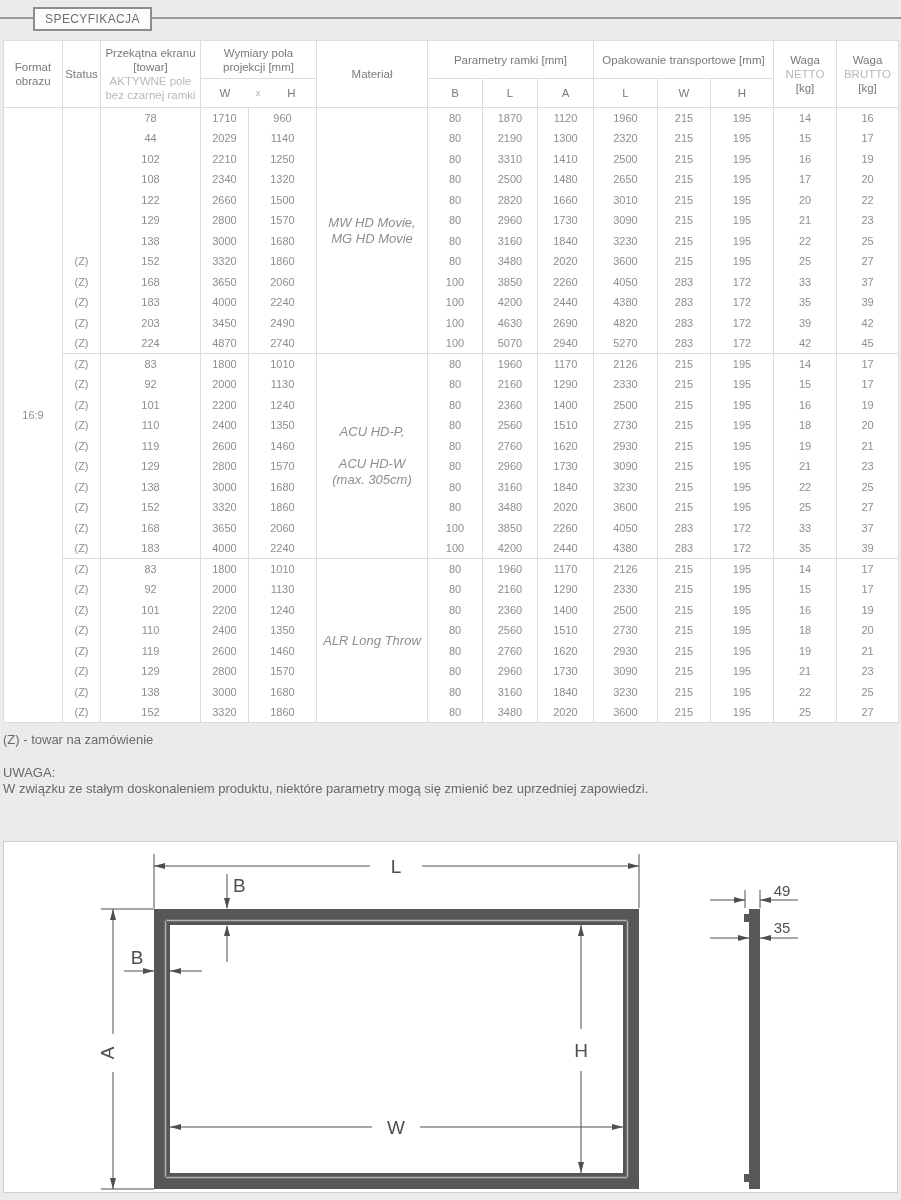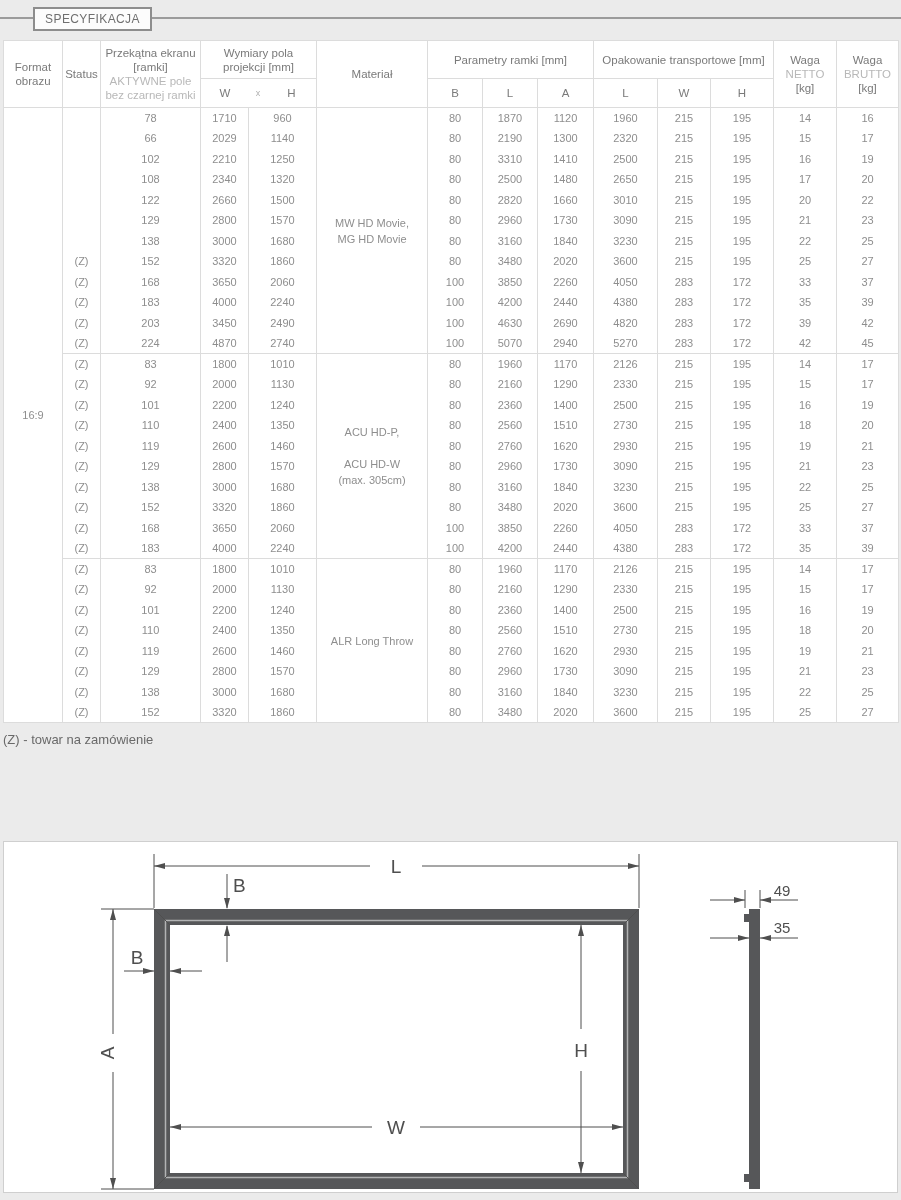--- a/index.html
+++ b/index.html
@@ -17,21 +17,21 @@
   table.spec thead th{border-bottom:1px solid #dcdcdc;color:#7a7a7a;font-size:11.5px;line-height:14px;}
   tr.hrow1{height:38px;} tr.hrow2{height:29px;}
   tbody tr{height:20.5px;}
   tbody td{border-top:none;border-bottom:none;}
   tr.gsep td{border-top:1px solid #dcdcdc;}
   td.hcol{border-left:none;}
   th.wxh{border-left:1px solid #dcdcdc;}
   .lightTxt{color:#b8b8b8;}
   td.wcol{text-align:right;padding-right:3px;margin-top:23px;}
   td.hcol{text-align:right;padding-right:13px;}
-  td.mat{line-height:16px;font-size:11px;}
+  td.mat{line-height:16px;font-size:13px;font-style:italic;}
   .wxh-flex{display:flex;align-items:center;}
   .wxh-flex .w{width:48px;text-align:center;}
   .wxh-flex .x{width:18px;text-align:center;font-size:9px;color:#b0b0b0;}
   .wxh-flex .h{flex:1;text-align:center;}
   .notes{position:absolute;left:3px;top:732px;width:890px;font-size:13px;color:#696969;line-height:16.5px;}
   .notes .znote{margin:0 0 16px 0;}
   .notes p{margin:0;}
   .diagram{position:absolute;top:841px;left:3px;width:893px;height:350px;background:#fff;
            border:1px solid #cfcfcf;}
   .dimtext{font-size:19px;fill:#4f4f4f;}
@@ -67,21 +67,21 @@
     </colgroup>
     <thead>
       <tr class="hrow1">
         <th rowspan="2">
           <div>Format</div>
           <div>obrazu</div>
         </th>
         <th rowspan="2">Status</th>
         <th rowspan="2">
           <div>Przekątna ekranu</div>
-          <div>[ramki]</div>
+          <div>[towar]</div>
           <div class="lightTxt">AKTYWNE pole</div>
           <div class="lightTxt">bez czarnej ramki</div>
         </th>
         <th colspan="2">
           <div>Wymiary pola</div>
           <div>projekcji [mm]</div>
         </th>
         <th rowspan="2">Materiał</th>
         <th colspan="3">Parametry ramki [mm]</th>
         <th colspan="3">Opakowanie transportowe [mm]</th>
@@ -127,21 +127,21 @@
           <td>1870</td>
           <td>1120</td>
           <td>1960</td>
           <td>215</td>
           <td>195</td>
           <td>14</td>
           <td>16</td>
         </tr>
         <tr>
           <td class="st"></td>
-          <td class="diag">66</td>
+          <td class="diag">44</td>
           <td class="wcol">2029</td>
           <td class="hcol">1140</td>
           <td>80</td>
           <td>2190</td>
           <td>1300</td>
           <td>2320</td>
           <td>215</td>
           <td>195</td>
           <td>15</td>
           <td>17</td>
@@ -545,20 +545,22 @@
           <td>215</td>
           <td>195</td>
           <td>25</td>
           <td>27</td>
         </tr>
       </tbody>
   </table>
 
   <div class="notes">
     <p class="znote">(Z) - towar na zamówienie</p>
+    <p>UWAGA:</p>
+    <p>W związku ze stałym doskonaleniem produktu, niektóre parametry mogą się zmienić bez uprzedniej zapowiedzi.</p>
   </div>
 
   <div class="diagram">
     <svg width="893" height="350" viewBox="0 0 893 350">
 
       <rect x="150" y="67" width="485" height="280" fill="#565759"></rect>
       <rect x="161.5" y="78.5" width="462" height="257" fill="none" stroke="rgba(255,255,255,0.55)" stroke-width="1.5"></rect>
       <rect x="166" y="83" width="453" height="248" fill="#ffffff"></rect>
       <path class="dline" d="M150 67 L166 83 M635 67 L619 83 M150 347 L166 331 M635 347 L619 331" stroke="rgba(255,255,255,0.5)"></path>
 

